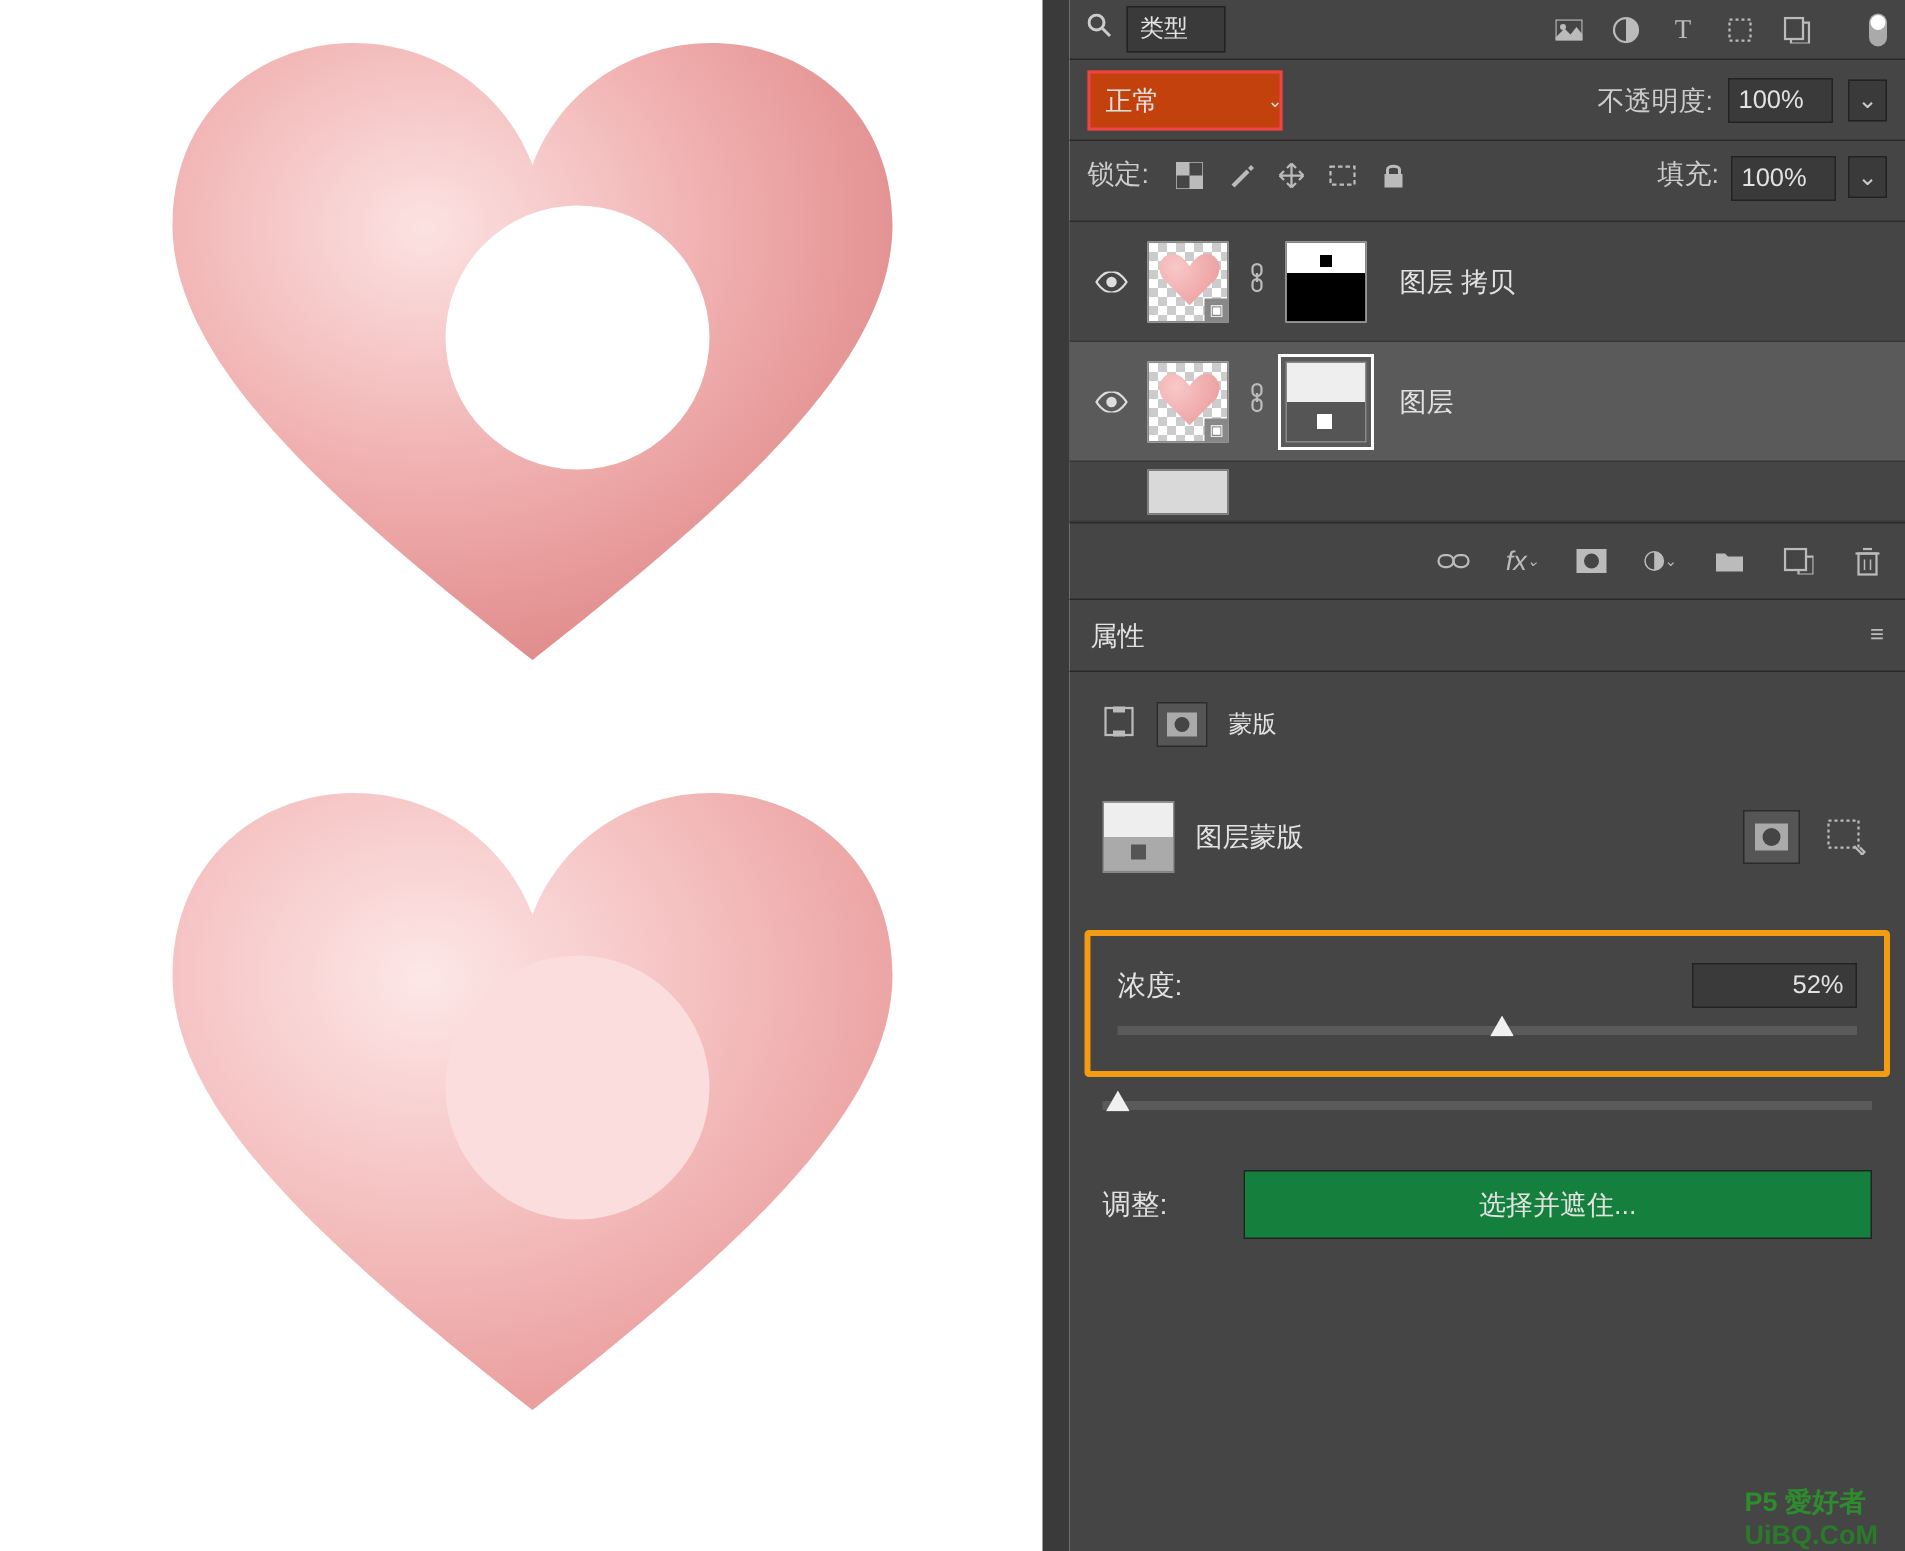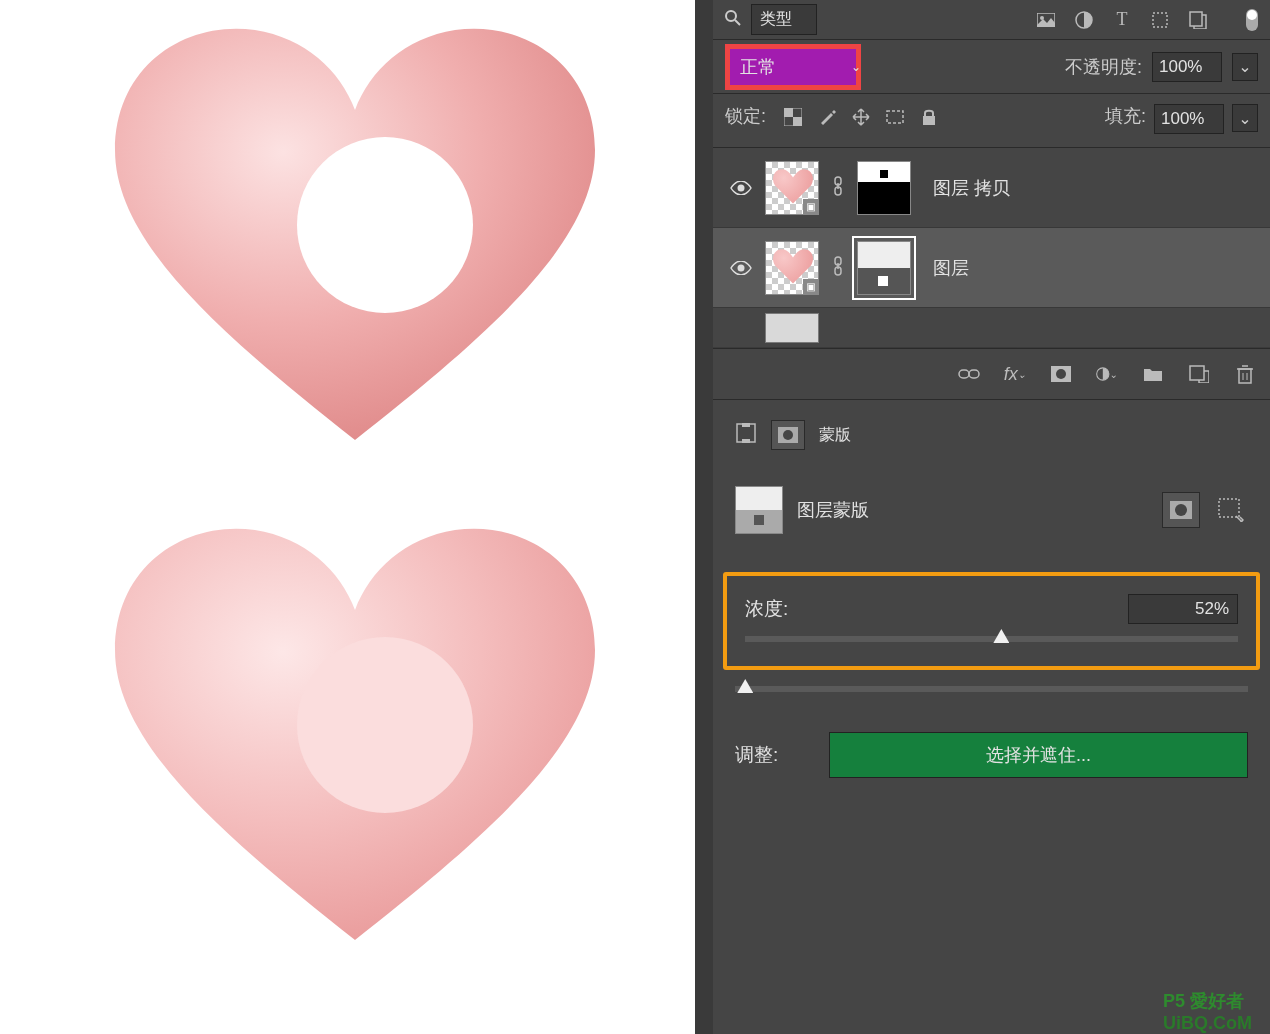--- a/index.html
+++ b/index.html
@@ -17,21 +17,21 @@
 .filter-row { display: flex; align-items: center; padding: 6px 12px; gap: 10px; border-bottom: 1px solid #2a2a2a; height: 40px; }
 .filter-icon { color: #ccc; }
 .filter-select { background: #3a3a3a; color: #e2e2e2; border: 1px solid #222; padding: 4px 24px 4px 8px; font-size: 16px; position: relative; }
 .filter-chevron { margin-left: -20px; font-size: 12px; }
 .filter-spacer { flex: 1; }
 .filter-type-icons { display: flex; gap: 18px; color: #bbb; }
 .fti { width: 20px; height: 20px; display: flex; align-items: center; justify-content: center; }
 .fti svg { fill: #bbb; }
 
 .blend-row { display: flex; align-items: center; padding: 10px 12px; gap: 10px; border-bottom: 1px solid #2a2a2a; height: 54px; }
-.blend-select { background: #a21caf; color: #e2e2e2; border: 5px solid #ef4444; padding: 6px 80px 6px 10px; font-size: 18px; }
+.blend-select { background: #c2410c; color: #e2e2e2; border: 2px solid #ef4444; padding: 6px 80px 6px 10px; font-size: 18px; }
 .opacity-label { color: #ccc; font-size: 18px; }
 .opacity-input { background: #3a3a3a; color: #e2e2e2; border: 1px solid #222; padding: 4px 6px; width: 70px; font-size: 17px; text-align: left; }
 .dropdown-btn { width: 26px; height: 28px; background: #3a3a3a; border: 1px solid #222; display: flex; align-items: center; justify-content: center; }
 .dropdown-btn::after { content: "⌄"; color: #ccc; font-size: 16px; }
 
 .lock-row { display: flex; align-items: flex-start; padding: 10px 12px; gap: 8px; border-bottom: 1px solid #2a2a2a; height: 54px; }
 .lock-label { color: #ccc; font-size: 18px; margin-right: 6px; }
 .lock-icon-box { width: 26px; height: 26px; display: flex; align-items: center; justify-content: center; color: #bbb; }
 
 .layer-list { background: #454545; }
@@ -306,20 +306,24 @@
         <svg width="18" height="20" viewBox="0 0 18 20">
           <rect x="3" y="5" width="12" height="14" fill="none" stroke="#bbb" stroke-width="1.5"></rect>
           <line x1="1" y1="5" x2="17" y2="5" stroke="#bbb" stroke-width="1.5"></line>
           <line x1="6" y1="2" x2="12" y2="2" stroke="#bbb" stroke-width="1.5"></line>
           <line x1="7" y1="9" x2="7" y2="16" stroke="#bbb"></line>
           <line x1="11" y1="9" x2="11" y2="16" stroke="#bbb"></line>
         </svg>
       </span>
   </div>
 
+  <div class="prop-header">
+    <span class="prop-title">属性</span>
+    <span class="hamburger">≡</span>
+  </div>
 
   <div class="prop-kind-row">
     <span class="pk-icon"><svg width="22" height="22" viewBox="0 0 22 22">
           <rect x="2" y="2" width="18" height="18" fill="none" stroke="#bbb" stroke-width="1.5"></rect>
           <rect x="7" y="1" width="8" height="4" fill="#bbb"></rect>
           <rect x="7" y="17" width="8" height="4" fill="#bbb"></rect>
         </svg></span>
     <span class="pk-box">
         <svg width="22" height="18" viewBox="0 0 22 18">
           <rect x="1" y="1" width="20" height="16" fill="#aaa"></rect>

